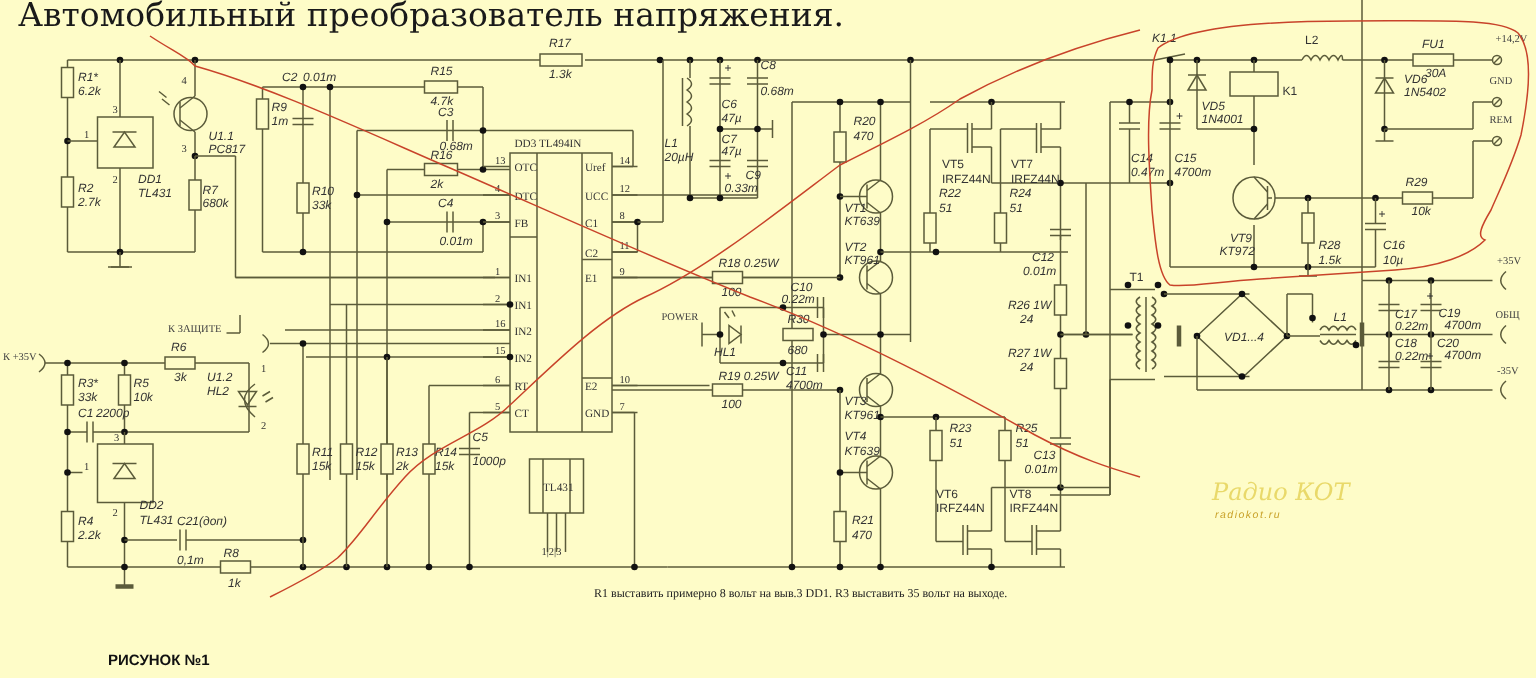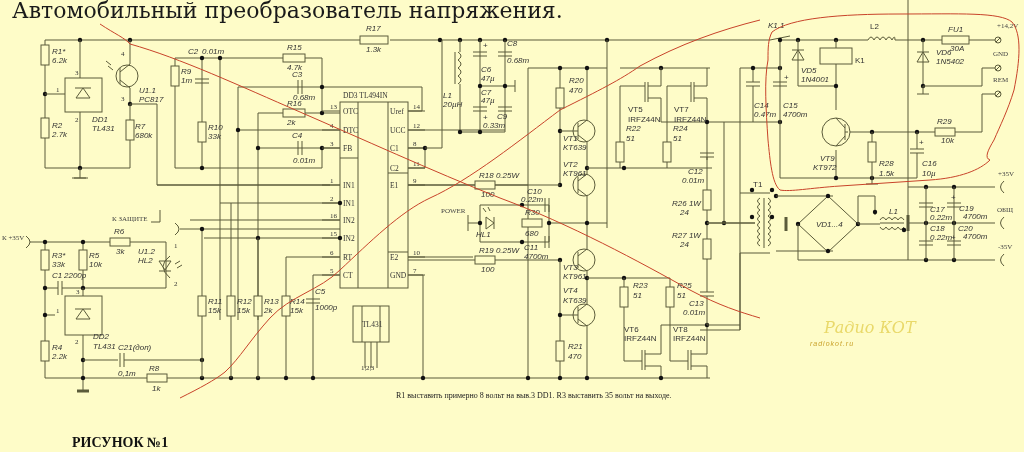--- a/index.html
+++ b/index.html
@@ -1,21 +1,21 @@
 <!DOCTYPE html>
 <html><head>
 <meta charset="utf-8">
 <style>
   html, body { margin: 0; padding: 0; }
   body { width: 1024px; height: 452px; background: #fefcc8; overflow: hidden; position: relative; font-family: "Liberation Sans", sans-serif; }
   #schematic { position: absolute; left: 0; top: 0; }
   .title { position: absolute; left: 12px; top: -2px; font-family: "DejaVu Serif", serif; font-size: 22px; color: #1a1a1a; white-space: nowrap; }
   .footnote { position: absolute; left: 396px; top: 391px; font-family: Liberation Serif, serif; font-size: 8px; color: #222; white-space: nowrap; }
-  .figlabel { position: absolute; left: 72px; top: 435px; font-family: Liberation Serif, serif; font-weight: bold; font-size: 14px; color: #111; }
-  .wm1 { position: absolute; left: 808px; top: 318px; font-family: "DejaVu Serif", serif; font-style: italic; font-size: 16px; color: #e9d96a; white-space: nowrap; margin-left: 16px; }
+  .figlabel { position: absolute; left: 72px; top: 435px; font-family: Liberation Sans, sans-serif; font-weight: bold; font-size: 10px; color: #111; }
+  .wm1 { position: absolute; left: 808px; top: 318px; font-family: "DejaVu Serif", serif; font-style: italic; font-size: 16px; color: #e9d96a; white-space: nowrap; }
   .wm2 { position: absolute; left: 810px; top: 340px; font-family: "Liberation Sans", sans-serif; font-style: italic; font-size: 7px; color: #c9a22a; letter-spacing: 1px; }
   svg text { font-family: "Liberation Sans", sans-serif; font-style: italic; font-size: 8px; fill: #333; }
   svg text.pin { font-family: "Liberation Serif", serif; font-style: normal; font-size: 7px; fill: #333; }
   svg text.term { font-family: "Liberation Serif", serif; font-style: normal; font-size: 7px; fill: #444; }
   svg text.ic { font-family: "Liberation Serif", serif; font-style: normal; font-size: 7.5px; fill: #333; }
   .w { stroke: #5b5b3a; stroke-width: 1; fill: none; }
   .part { stroke: #5b5b3a; stroke-width: 1; fill: #fefcc8; }
   .dot { fill: #111; }
   .red { stroke: #c8432a; stroke-width: 1; fill: none; }
 </style>

